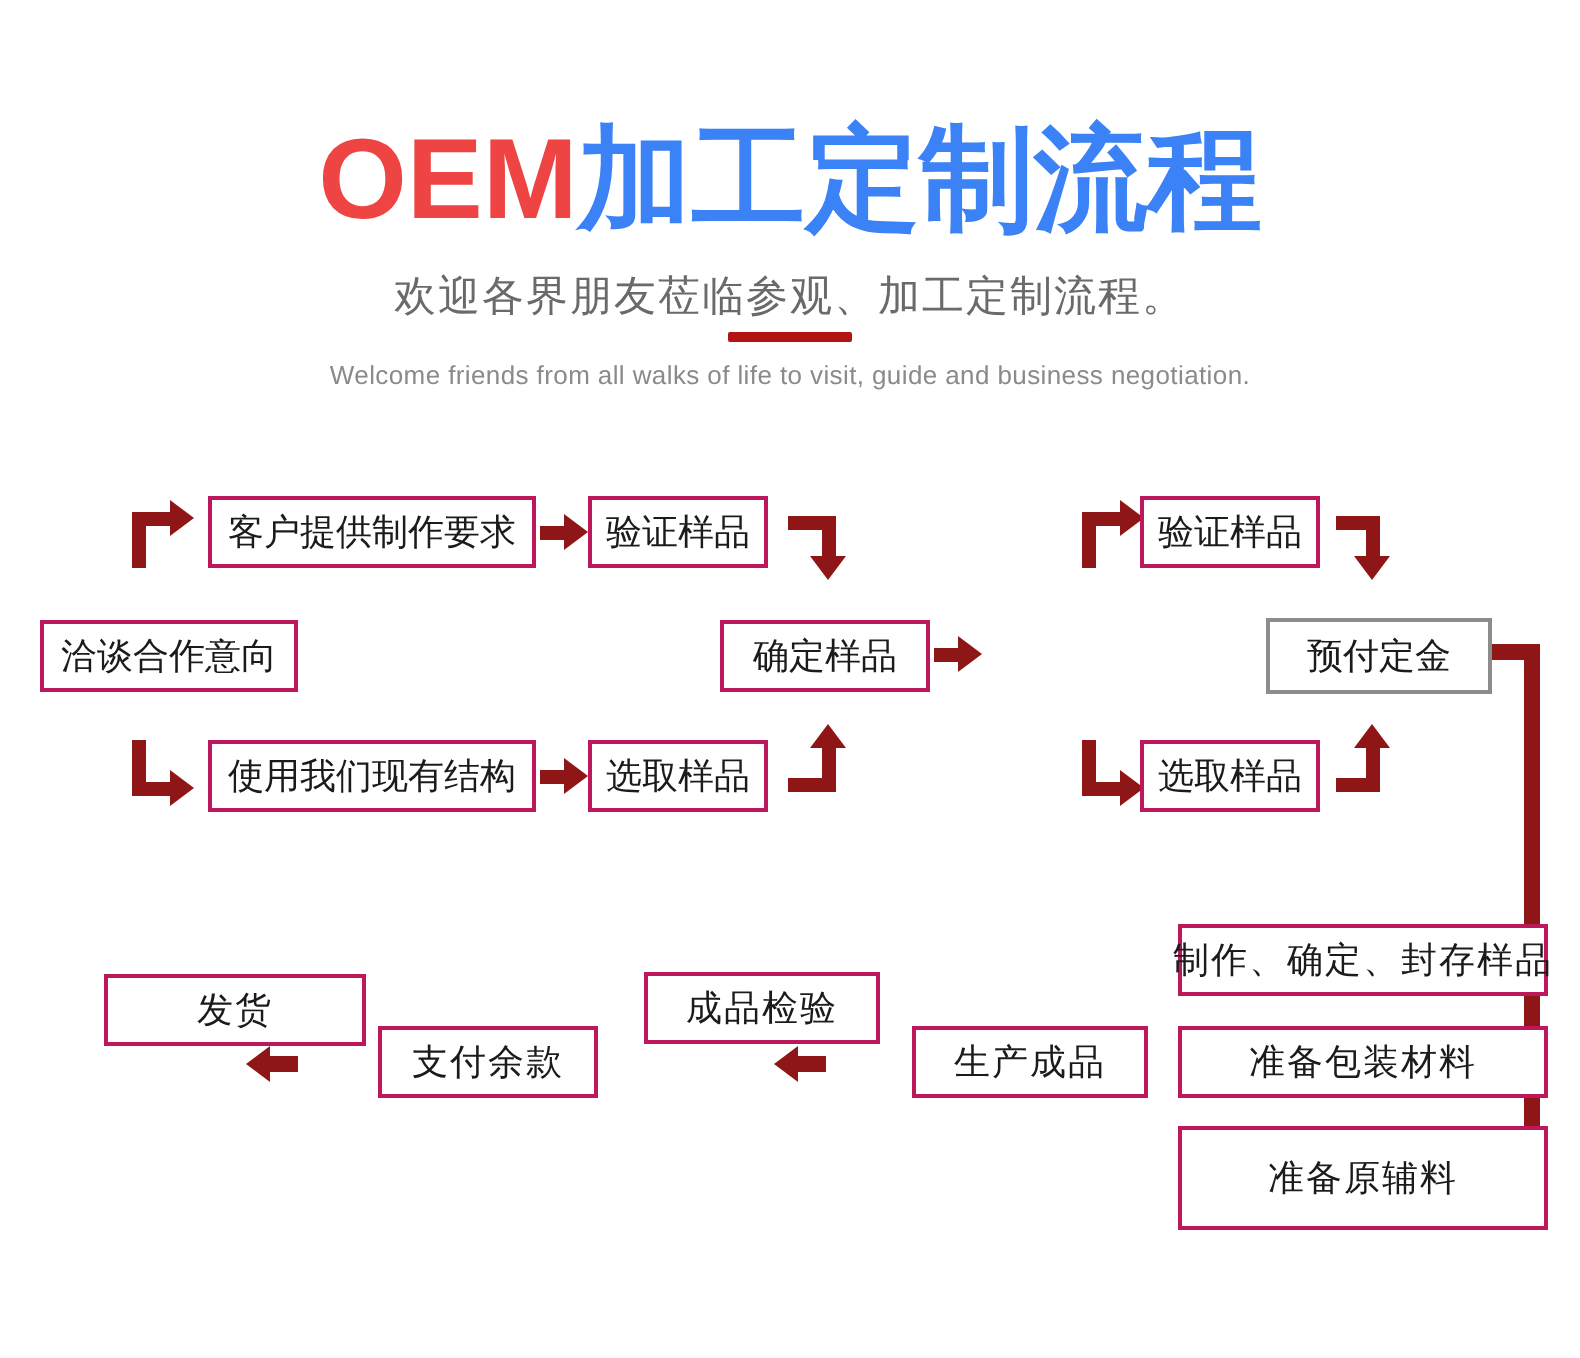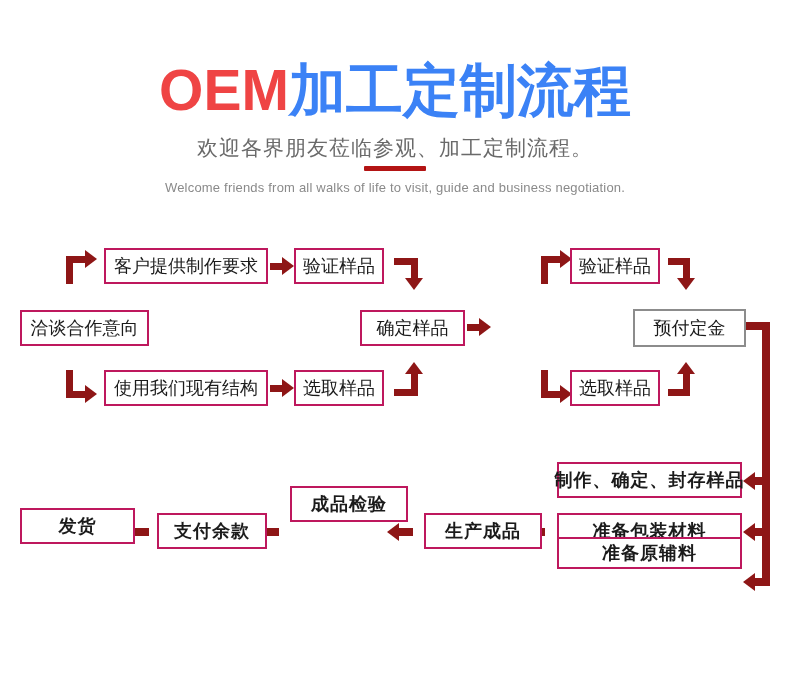--- a/index.html
+++ b/index.html
@@ -40,21 +40,21 @@
     box-sizing:border-box;
     border:2px solid #be185d;
     background:#ffffff;
     color:#1b1b1b;
     display:flex;align-items:center;justify-content:center;
     white-space:nowrap;
     font-size:18px;
     line-height:1;
   }
   .box.gray{border-color:#8c8c8c;}
-  .box.bold{font-weight:bold;letter-spacing:1px;}
+  .box.bold{font-weight:normal;letter-spacing:1px;margin-left:32px;}
 
   
   .seg{position:absolute;background:#8E1616;}
   .tri{position:absolute;width:0;height:0;}
   .tri.right{border-top:9px solid transparent;border-bottom:9px solid transparent;border-left:12px solid #8E1616;}
   .tri.left{border-top:9px solid transparent;border-bottom:9px solid transparent;border-right:12px solid #8E1616;}
   .tri.down{border-left:9px solid transparent;border-right:9px solid transparent;border-top:12px solid #8E1616;}
   .tri.up{border-left:9px solid transparent;border-right:9px solid transparent;border-bottom:12px solid #8E1616;}
 </style>
 </head>
@@ -140,35 +140,35 @@
   <div class="seg" style="left:755px;top:528px;width:15px;height:8px;"></div>
   <div class="tri left" style="left:743px;top:523px;"></div>
 
   <div class="seg" style="left:755px;top:578px;width:15px;height:8px;"></div>
   <div class="tri left" style="left:743px;top:573px;"></div>
 
   <div class="box bold" style="left:557px;top:462px;width:185px;height:36px;">制作、确定、封存样品</div>
 
   <div class="box bold" style="left:557px;top:513px;width:185px;height:36px;">准备包装材料</div>
 
-  <div class="box bold" style="left:557px;top:537px;width:185px;height:32px;">准备原辅料</div>
+  <div class="box bold" style="left:557px;top:563px;width:185px;height:52px;">准备原辅料</div>
 
   <div class="seg" style="left:531px;top:528px;width:14px;height:8px;"></div>
   <div class="tri left" style="left:519px;top:523px;"></div>
 
   <div class="box bold" style="left:424px;top:513px;width:118px;height:36px;">生产成品</div>
 
   <div class="seg" style="left:399px;top:528px;width:14px;height:8px;"></div>
   <div class="tri left" style="left:387px;top:523px;"></div>
 
   <div class="box bold" style="left:290px;top:486px;width:118px;height:36px;text-align:right;">成品检验</div>
 
   <div class="seg" style="left:265px;top:528px;width:14px;height:8px;"></div>
   <div class="tri left" style="left:253px;top:523px;"></div>
 
   <div class="box bold" style="left:157px;top:513px;width:110px;height:36px;">支付余款</div>
 
   <div class="seg" style="left:135px;top:528px;width:14px;height:8px;"></div>
   <div class="tri left" style="left:123px;top:523px;"></div>
 
-  <div class="box bold" style="left:20px;top:508px;width:115px;height:36px;">发货</div>
+  <div class="box bold" style="left:20px;top:487px;width:131px;height:36px;">发货</div>
 
 </div>
 
 </body></html>

